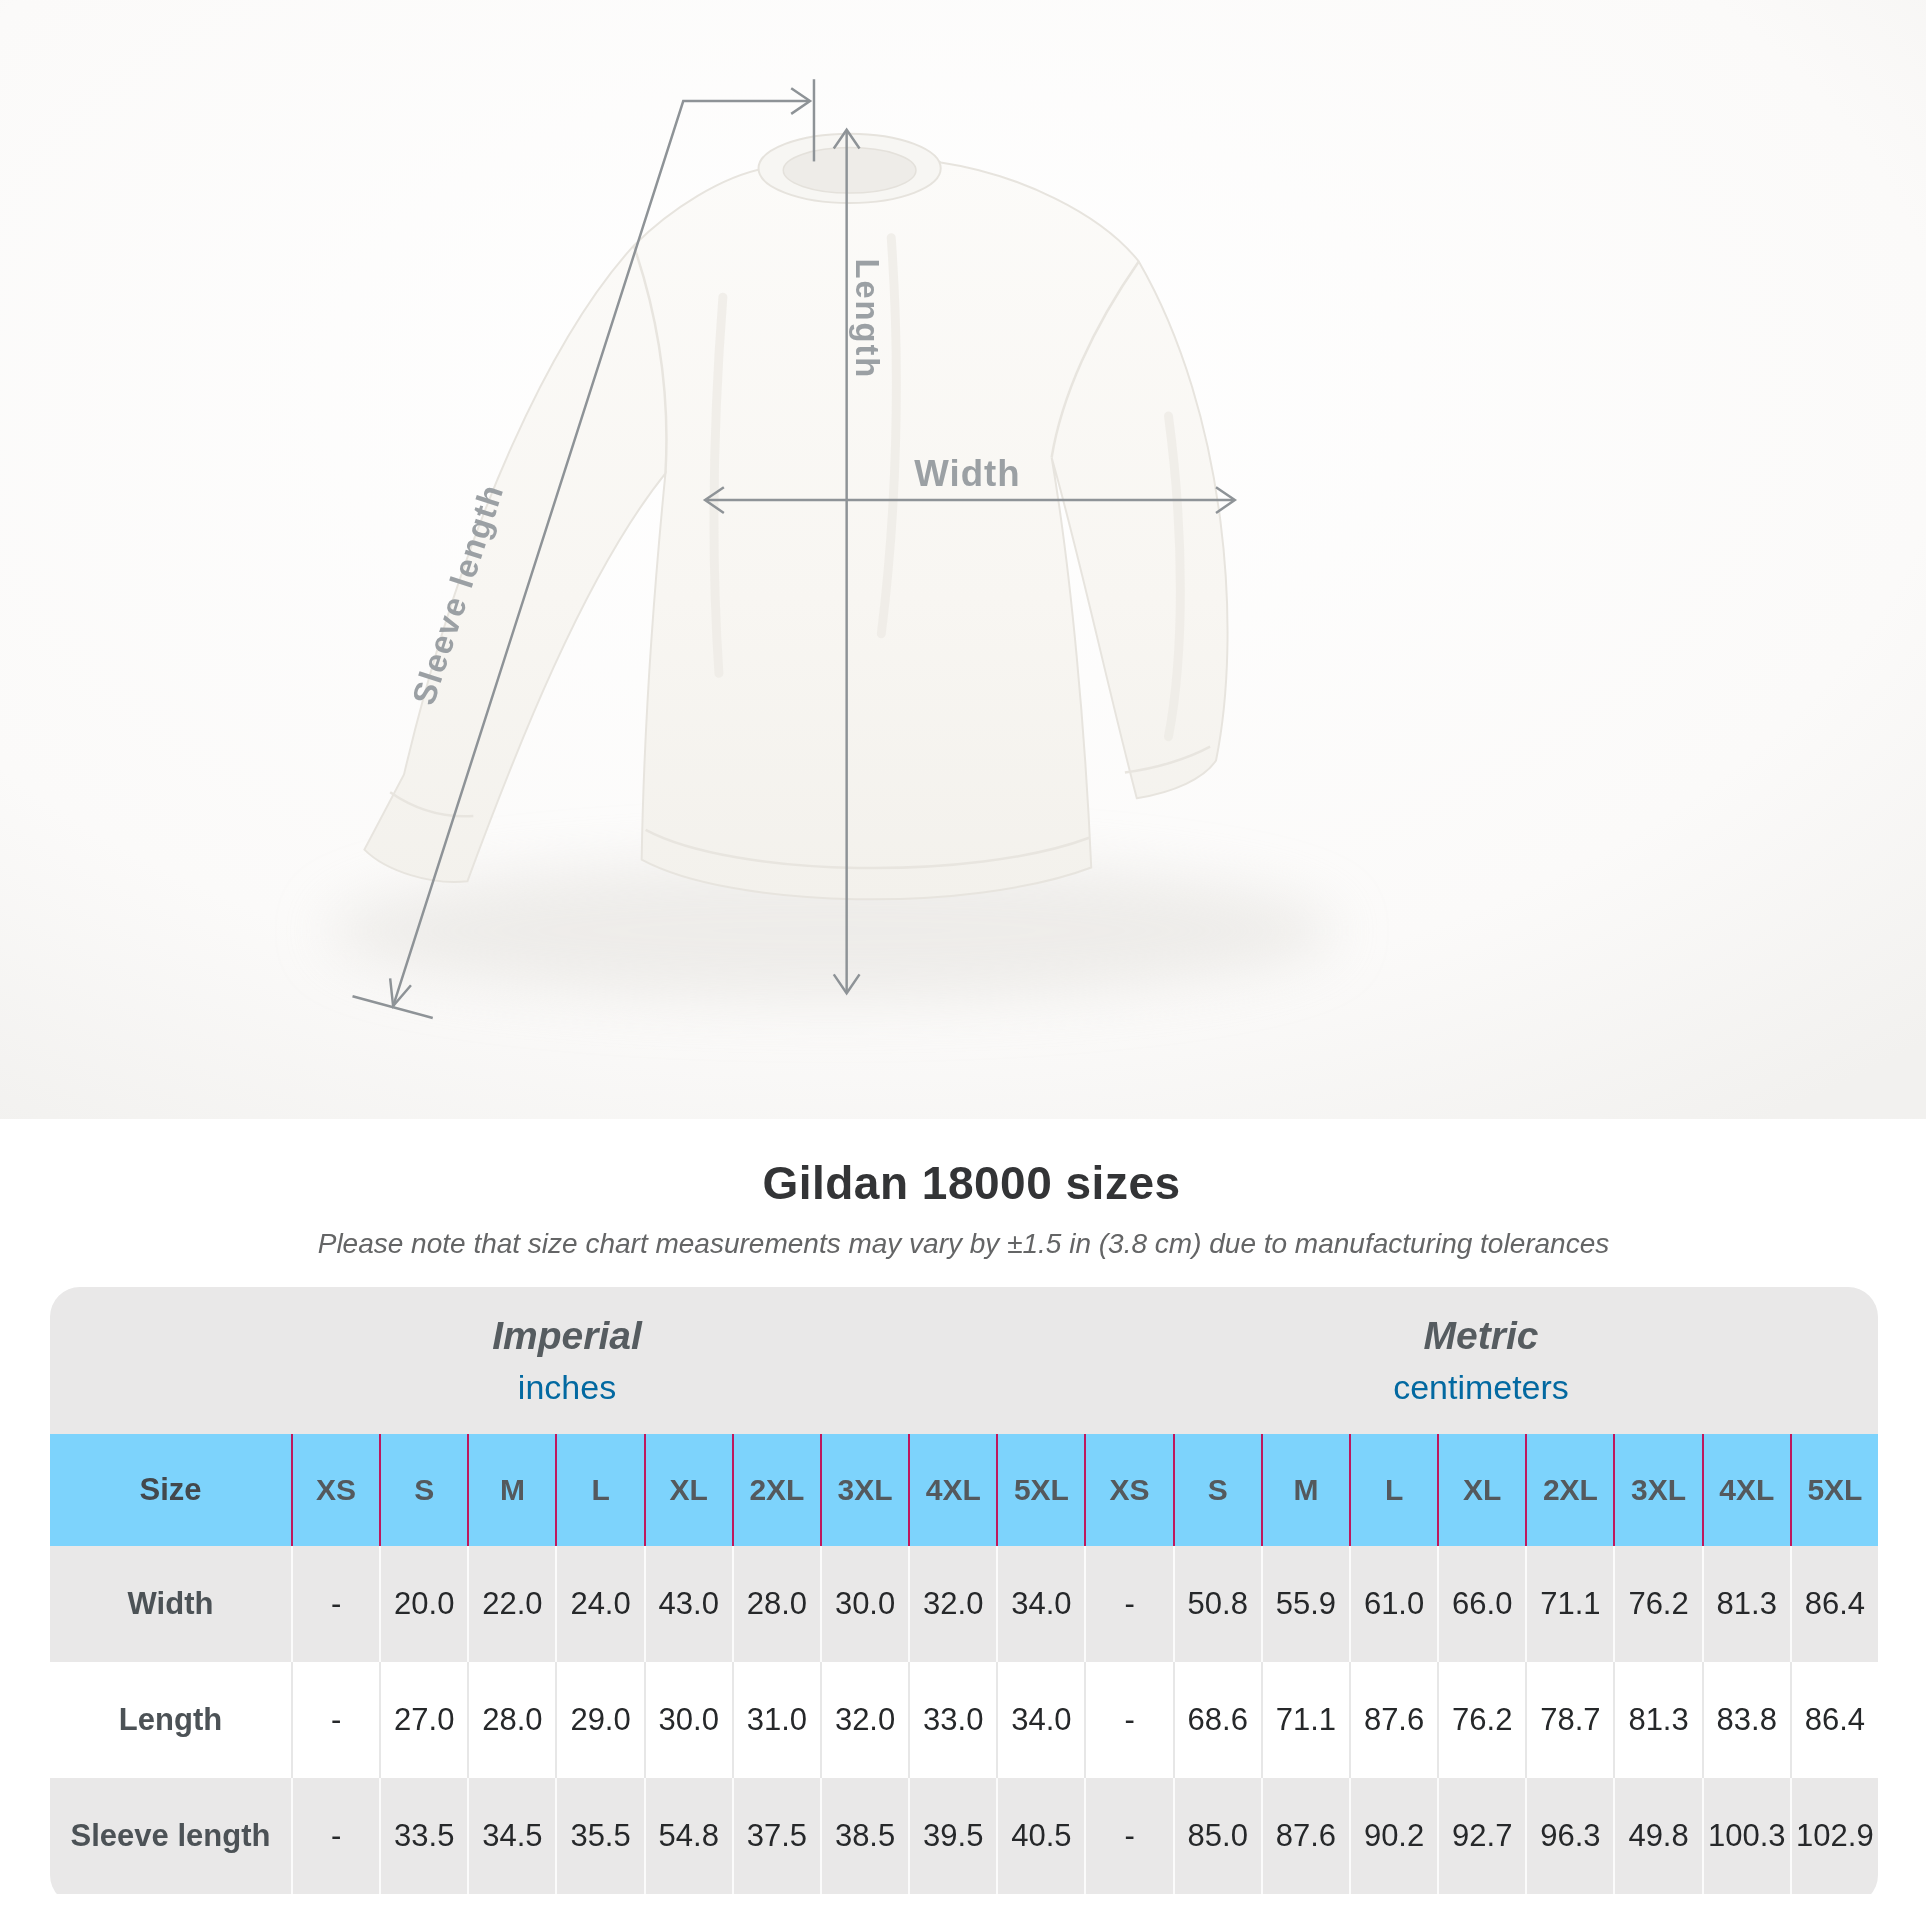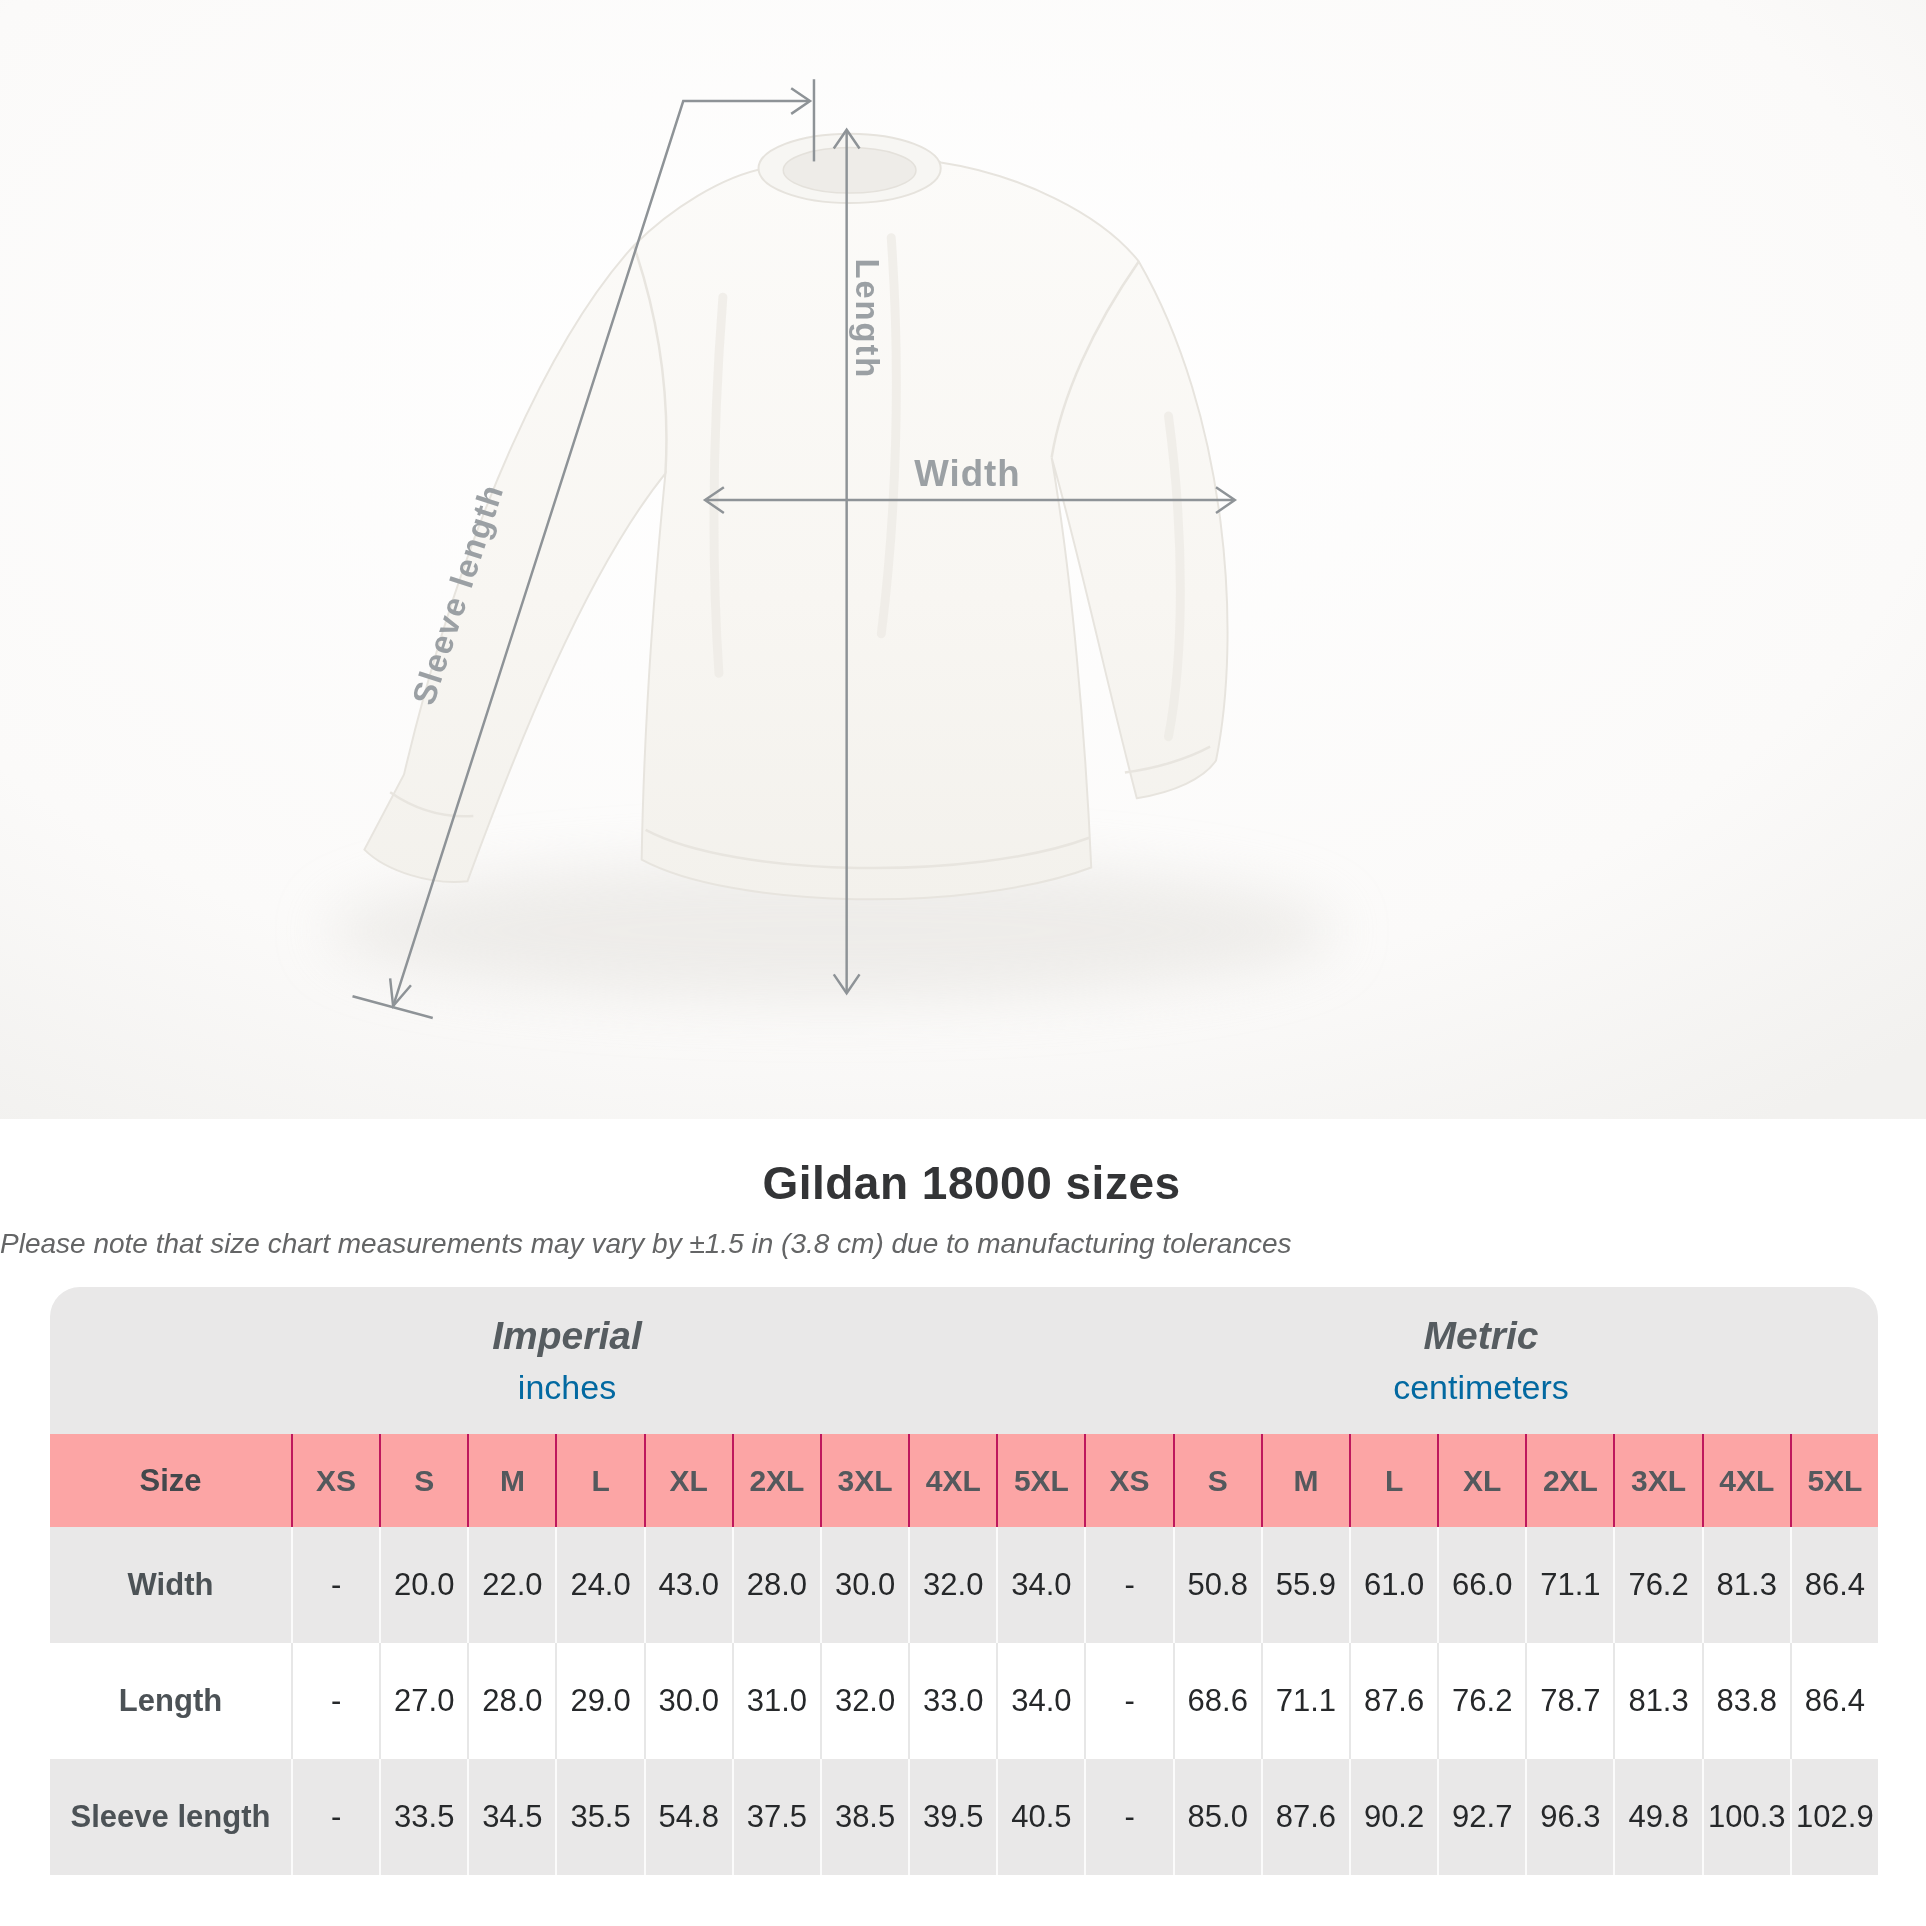--- a/index.html
+++ b/index.html
@@ -8,21 +8,21 @@
     font-family:"Liberation Sans", sans-serif;
   }
   
   .photo{position:absolute;left:0;top:0;width:1927px;height:1119px;}
   
   .title{
     position:absolute;left:8px;top:1156px;width:1927px;text-align:center;
     font-size:46px;font-weight:bold;color:#333436;letter-spacing:0.5px;
   }
   .note{
-    position:absolute;left:0;top:1228px;width:1927px;text-align:left;
+    position:absolute;left:0;top:1228px;width:1927px;text-align:center;
     font-size:28px;font-style:italic;color:#646566;
   }
   
   .table-wrap{
     position:absolute;left:50px;top:1287px;width:1828px;height:618px;
     border-radius:30px;overflow:hidden;
   }
   .band{display:flex;height:147px;}
   .band-sec{
     background:#e9e8e8;display:flex;flex-direction:column;
@@ -30,21 +30,21 @@
   }
   .band-imperial{width:1034px;}
   .band-metric{width:794px;}
   .band-label{font-size:39px;font-weight:bold;font-style:italic;color:#565c60;}
   .band-unit{font-size:34px;color:#0369a1;}
   .grid{display:grid;grid-template-columns:241px repeat(18,1fr);}
   .grid .c{
     display:flex;align-items:center;justify-content:center;
     font-size:31px;color:#26282a;
   }
-  .hdr{height:93px;background:#fca5a5;text-align:right;}
+  .hdr{height:112px;background:#7dd3fc;text-align:right;}
   .hdr .c{font-weight:bold;color:#54595d;font-size:30px;}
   .hdr .c.size-h{color:#43484c;font-size:31px;}
   .r{height:116px;}
   .r .lbl{font-weight:bold;color:#4c5256;}
   .row-gray{background:#e9e8e8;}
   .row-white{background:#ffffff;}
   .hdr .c + .c{border-left:2px solid #be185d;}
   .row-white .c + .c{border-left:2px solid #e7e7e7;}
   .row-gray .c + .c{border-left:2px solid #fbfbfb;}
 </style>

